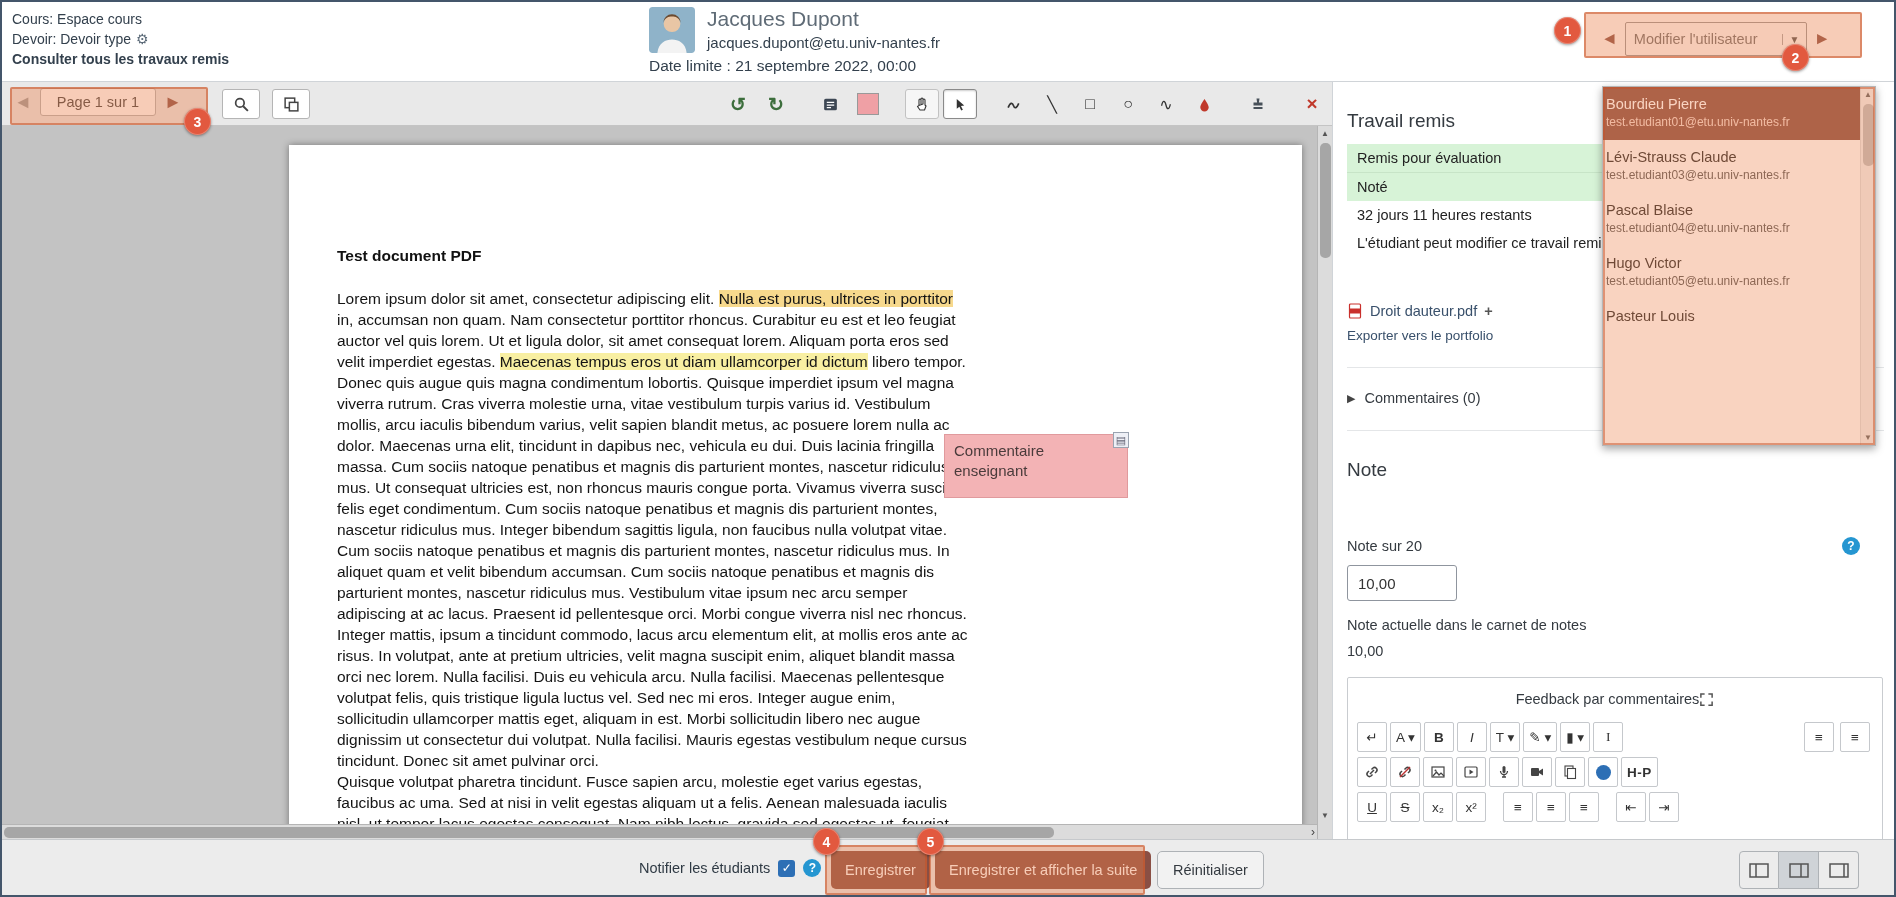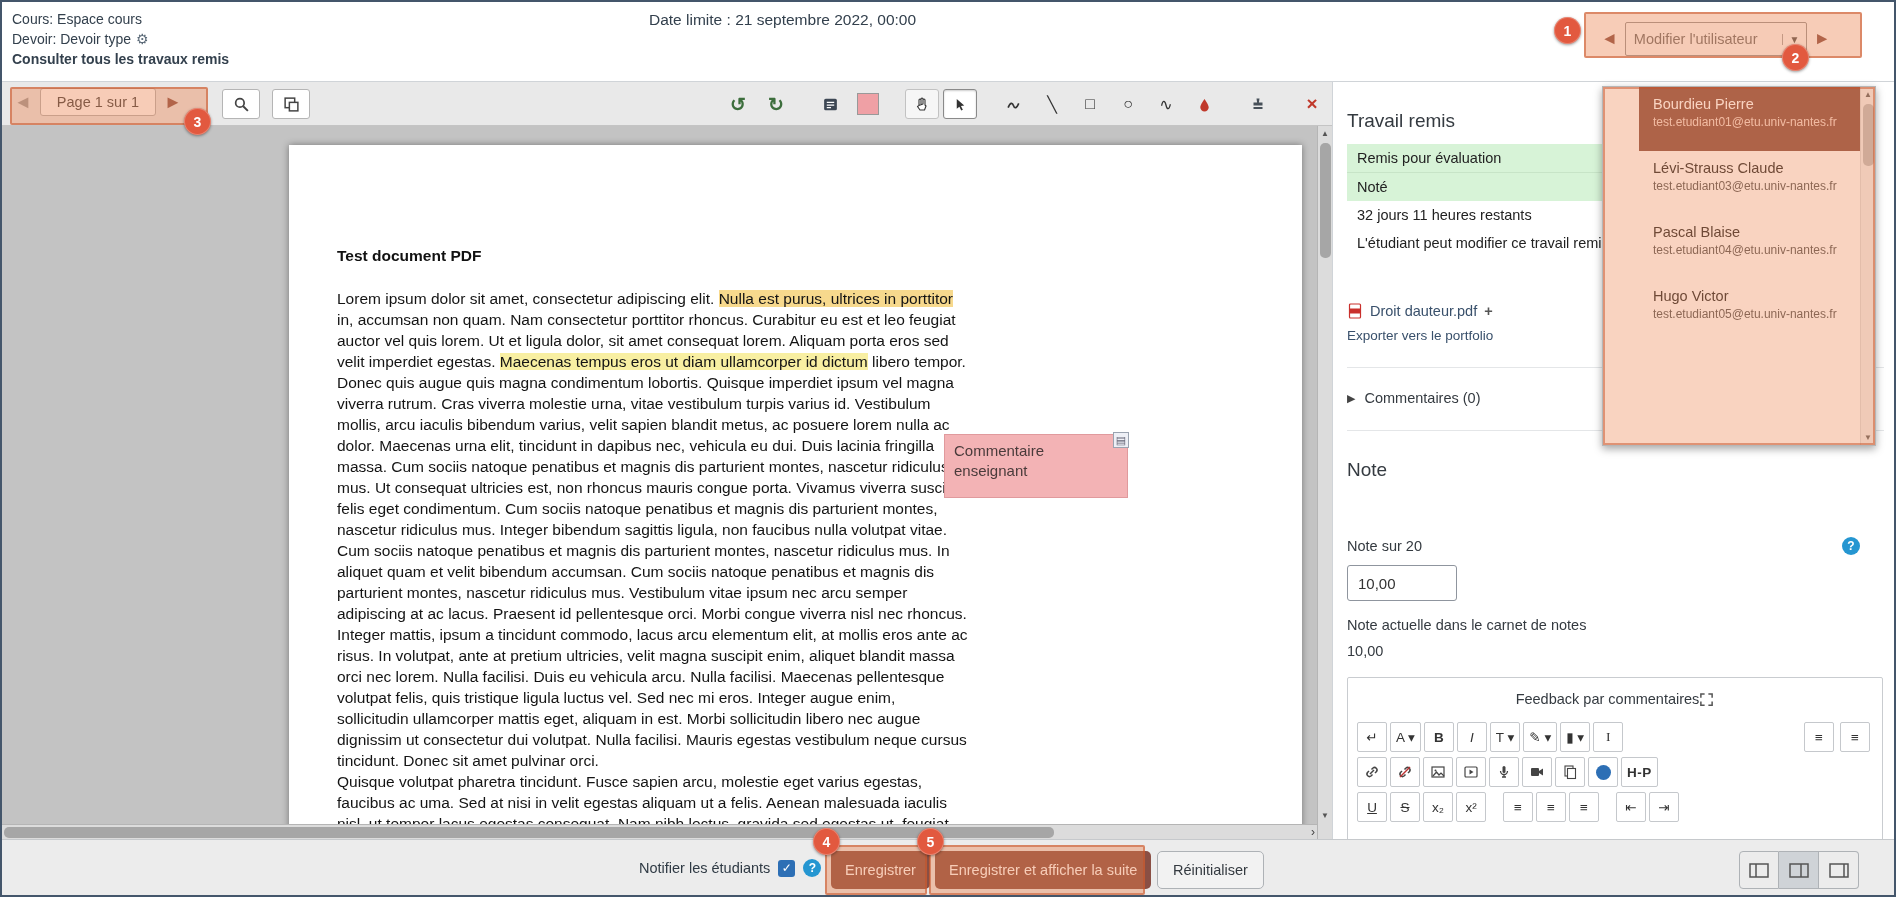--- a/index.html
+++ b/index.html
@@ -21,21 +21,21 @@
   .due-date { font-size:15.5px; color:#33404d; margin-top:4px; }
   .user-nav { position:absolute; left:1592px; top:20px; display:flex; align-items:center; }
   .nav-arrow { font-size:17px; color:#8d5348; margin:0 7px; cursor:pointer; }
   .fake-select { display:flex; width:182px; height:34px; border:1px solid #9a9a9a; background:#fdfdfd; align-items:center; border-radius:2px; cursor:pointer; }
   .fs-label { flex:1; padding:0 8px; color:#707070; font-size:14.5px; white-space:nowrap; overflow:hidden; }
   .fs-caret { width:24px; border-left:1px solid #aaa; text-align:center; color:#555; font-size:10px; }
 
   
   .user-dropdown { position:absolute; left:1600px; top:84px; width:274px; height:360px; background:#fff; border:1px solid #b6b6b6; box-shadow:0 3px 8px rgba(0,0,0,.35); z-index:40; overflow:hidden; }
   .ud-items { position:absolute; left:0; top:0; right:15px; }
-  .ud-item { height:64px; padding:8px 14px 0; cursor:pointer;margin-left:36px; }
+  .ud-item { height:53px; padding:8px 3px 0; cursor:pointer; }
   .ud-name { font-size:14.5px; color:#2b2b2b; line-height:18px; }
   .ud-email { font-size:12px; color:#5a5a5a; line-height:15px; margin-top:2px; }
   .ud-item.selected { background:#8d5348; }
   .ud-item.selected .ud-name { color:#fff; }
   .ud-item.selected .ud-email { color:#f3d9cf; }
   .ud-sb { position:absolute; top:0; right:0; width:15px; height:100%; background:#f1f1f1; border-left:1px solid #ddd; }
   .ud-sb .sb-arrow { height:15px; text-align:center; font-size:8px; color:#666; line-height:15px; }
   .ud-sb .sb-arrow.bottom { position:absolute; bottom:0; left:0; right:0; }
   .ud-sb .sb-thumb { position:absolute; top:17px; left:2px; width:11px; height:62px; background:#c1c1c1; border-radius:5px; }
   .ud-tint { position:absolute; inset:0; background:rgba(238,128,74,.35); border:2px solid rgba(198,82,40,.5); pointer-events:none; }
@@ -155,20 +155,32 @@
       <div class="row">
         <span>Devoir: Devoir type</span>
         <span class="gear">⚙</span>
       </div>
       <div class="row">
           <span class="view-all">Consulter tous les travaux remis</span>
         </div>
     </div>
 
     <div class="top-center">
+      <div class="tc-row">
+        <svg class="avatar" viewBox="0 0 44 44">
+          <rect width="44" height="44" rx="3" fill="#8fb3c9"></rect>
+          <circle cx="22" cy="16" r="8" fill="#e9c6a5"></circle>
+          <path d="M22 7 a8.5 8.5 0 0 1 8.5 8 c-2-5-5-6-8.5-6 s-6.5 1-8.5 6 a8.5 8.5 0 0 1 8.5-8 Z" fill="#6b4a2f"></path>
+          <path d="M8 44 c1-10 8-13 14-13 s13 3 14 13 Z" fill="#f3f3f3"></path>
+        </svg>
+        <div>
+          <div class="student-name">Jacques Dupont</div>
+          <div class="student-email">jacques.dupont@etu.univ-nantes.fr</div>
+        </div>
+      </div>
       <div class="due-date">Date limite : 21 septembre 2022, 00:00</div>
     </div>
 
     <div class="user-nav">
       <span class="nav-arrow">◄</span>
       <div class="fake-select">
         <span class="fs-label">Modifier l'utilisateur</span>
         <span class="fs-caret">▼</span>
       </div>
       <span class="nav-arrow">►</span>
@@ -192,20 +204,24 @@
           <div class="ud-name">Pascal Blaise</div>
           <div class="ud-email">test.etudiant04@etu.univ-nantes.fr</div>
         </div>
 
         <div class="ud-item">
           <div class="ud-name">Hugo Victor</div>
           <div class="ud-email">test.etudiant05@etu.univ-nantes.fr</div>
         </div>
 
 
+        <div class="ud-item">
+          <div class="ud-name">Pasteur Louis</div>
+          <div class="ud-email"></div>
+        </div>
       </div>
     <div class="ud-sb">
       <div class="sb-arrow">▲</div>
       <div class="sb-thumb"></div>
       <div class="sb-arrow bottom">▼</div>
     </div>
     <div class="ud-tint"></div>
   </div>
 
   <div class="pdf-toolbar">

